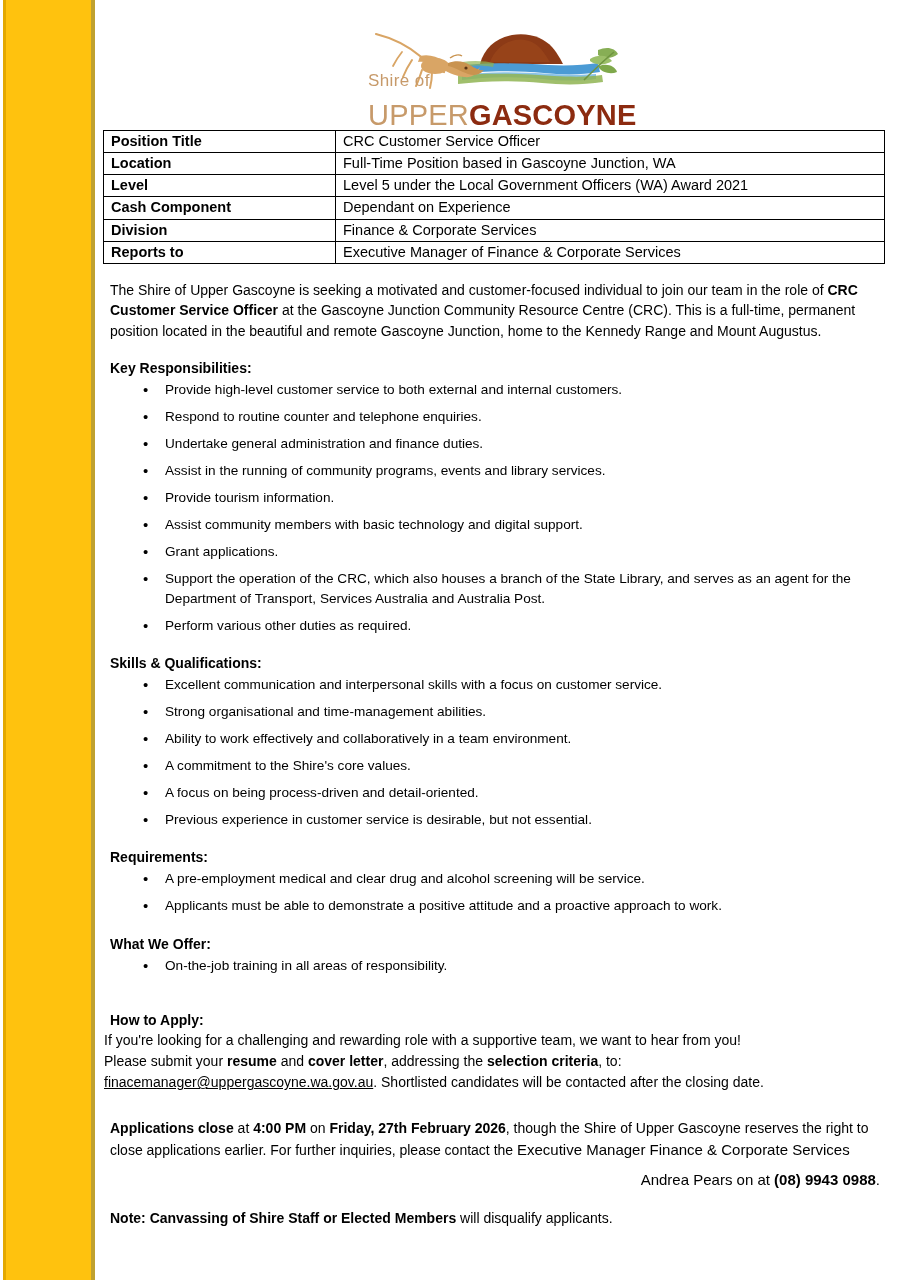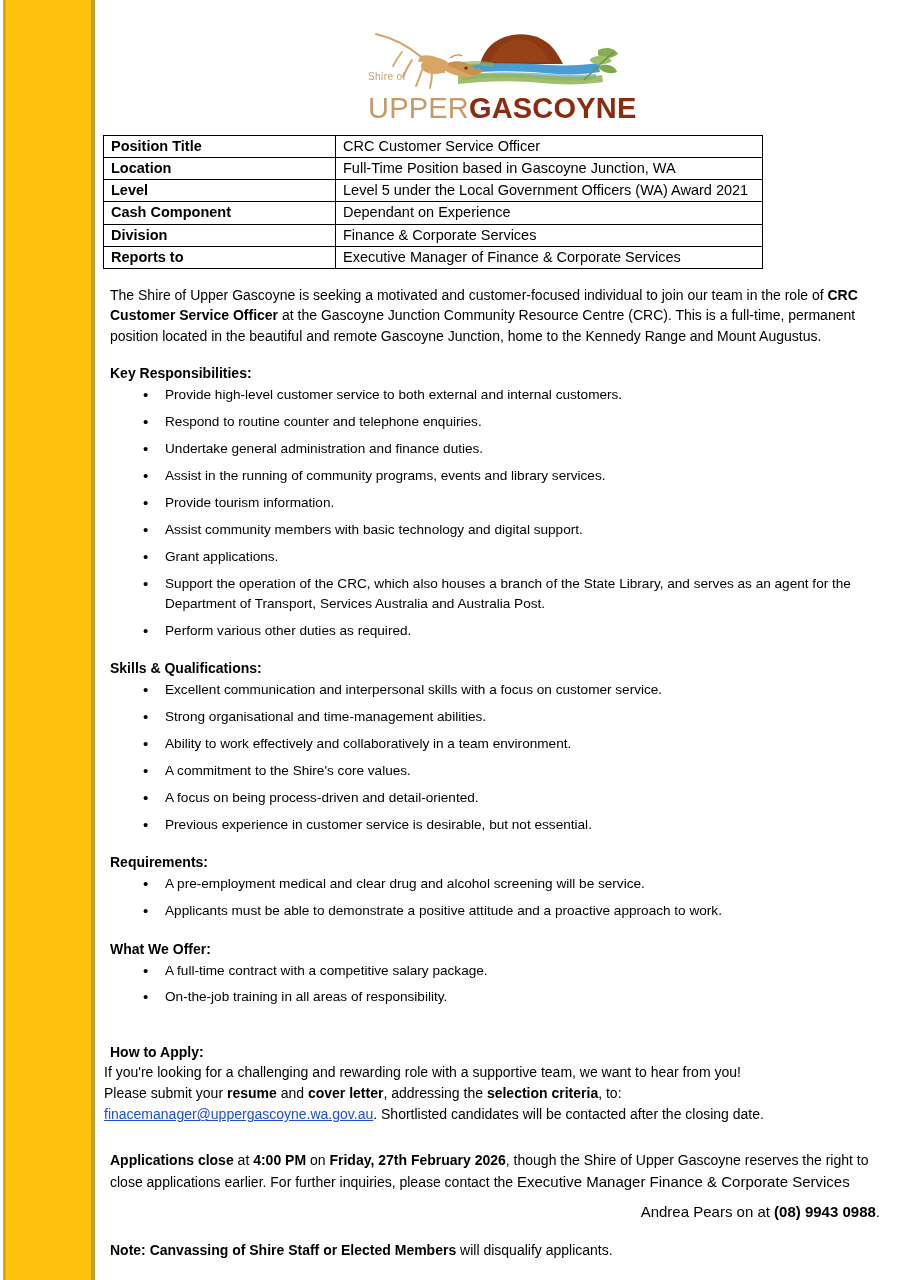--- a/index.html
+++ b/index.html
@@ -55,21 +55,21 @@
     position: relative;
   }
   #logo-art { display: block; width: 262px; height: 80px; }
   #logo-wordmark {
     position: relative;
     margin-top: -22px;
     padding-left: 6px;
     line-height: 1;
   }
   #logo-shire-of {
-    font-size: 10px;
+    font-size: 17px;
     color: #C79A6A;
     letter-spacing: .4px;
     display: block;
     margin-bottom: 1px;
   }
   #logo-name { display: block; white-space: nowrap; margin-top: 12px; }
   #logo-upper {
     font-size: 29px;
     color: #C79A6A;
     letter-spacing: .2px;
@@ -78,22 +78,22 @@
   #logo-gascoyne {
     font-size: 29px;
     color: #8C2B10;
     font-weight: bold;
     letter-spacing: .2px;
   }
 
   
   table#info-table {
     border-collapse: collapse;
-    width: 660px;
-    margin-top: 12px;
+    width: 782px;
+    margin-top: 0;
     table-layout: fixed;
   }
   table#info-table td {
     border: 1px solid #000;
     height: 21.5px;
     padding: 1px 0 2px 7px;
     font-size: 14.5px;
     line-height: 1.25;
     vertical-align: middle;
     white-space: nowrap;
@@ -135,21 +135,21 @@
   ul.bullets li::before {
     content: "\2022";
     position: absolute;
     left: 40px;
     top: -1px;
     font-size: 15px;
     line-height: 1.5;
   }
   b, strong { font-weight: bold; }
   .email-link {
-    color: #1d4ed8;
+    color: #000000;
     text-decoration: underline;
   }
   .gap-lg { height: 30px; }
   .gap-md { height: 13px; }
   .line {
     font-size: 14px;
     line-height: 1.5;
     margin-left: 1px;
     width: 775px;
   }
@@ -257,21 +257,20 @@
   </ul>
 
   <div class="h-section">Requirements:</div>
   <ul class="bullets">
     <li>A pre-employment medical and clear drug and alcohol screening will be service.</li>
     <li>Applicants must be able to demonstrate a positive attitude and a proactive approach to work.</li>
   </ul>
 
   <div class="h-section">What We Offer:</div>
   <ul class="bullets">
-    <li>A full-time contract with a competitive salary package.</li>
     <li>On-the-job training in all areas of responsibility.</li>
   </ul>
 
   <div class="gap-lg"></div>
 
   <div class="h-section" style="margin-top:0;margin-bottom:2px;">How to Apply:</div>
   <div class="line">If you're looking for a challenging and rewarding role with a supportive team, we want to hear from you!</div>
   <div class="line"><span>Please submit your </span><b>resume</b><span> and </span><b>cover letter</b><span>, addressing the </span><b>selection criteria</b><span>, to:</span></div>
   <div class="line"><a href="#" class="email-link">finacemanager@uppergascoyne.wa.gov.au</a><span>. Shortlisted candidates will be contacted after the closing date.</span></div>
 

